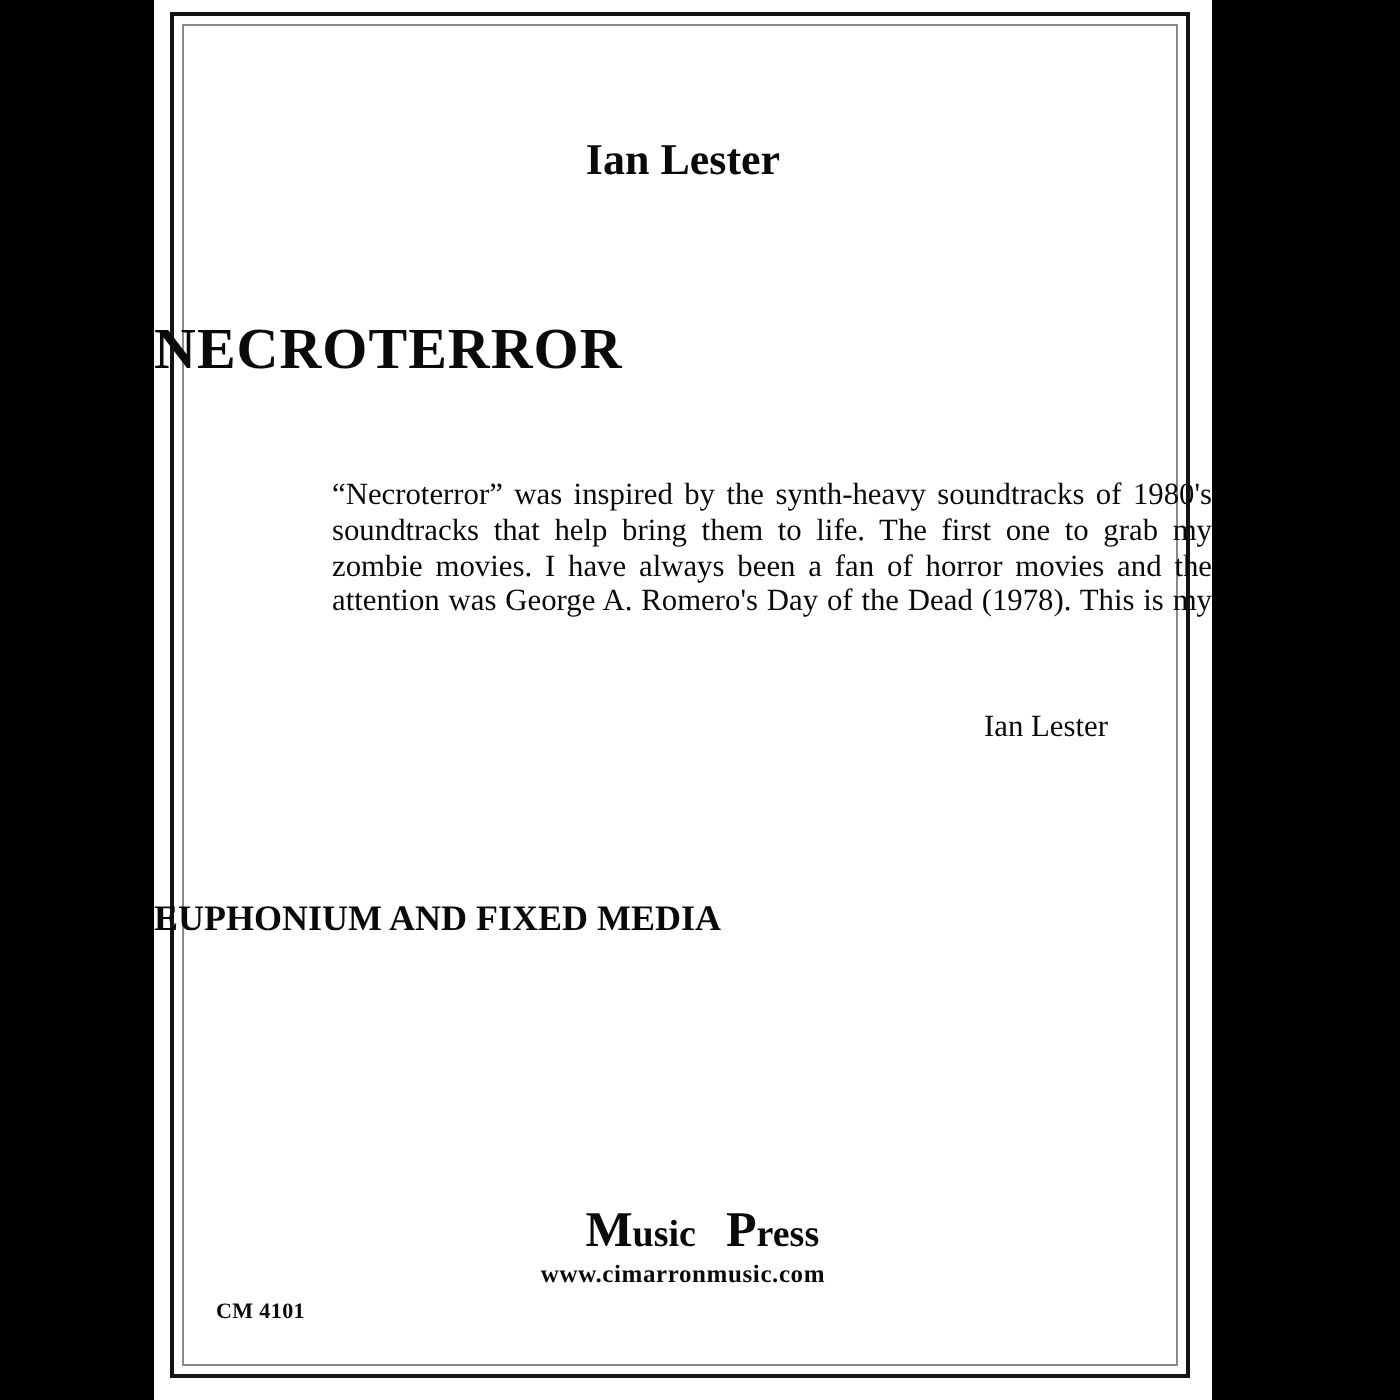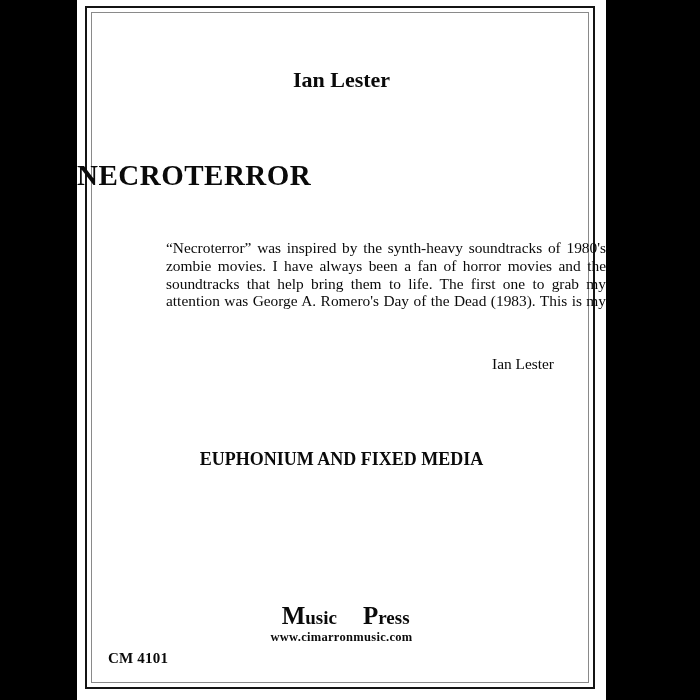--- a/index.html
+++ b/index.html
@@ -61,21 +61,20 @@
   .attribution {
     position: absolute;
     top: 355px; left: 41px;
     width: 436px;
     text-align: right;
     font-size: 15.4px;
   }
   .instrumentation {
     position: absolute;
     top: 449px; left: 0; width: 100%;
-    text-align: center;
     font-weight: bold;
     font-size: 18px;
   }
   .logo {
     position: absolute;
     top: 606px; left: 50%;
     transform: translateX(-50%);
     text-align: center;
     white-space: nowrap;
   }
@@ -94,52 +93,52 @@
     line-height: 1.1;
   }
   .logo-word {
     display: inline-block;
     font-weight: bold;
     font-size: 19px;
   }
   .logo-word::first-letter {
     font-size: 25px;
   }
-  .logo-word + .logo-word { margin-left: 22px; }
+  .logo-word + .logo-word { margin-left: 11px; }
   .logo-url {
     margin-top: 1px;
     font-weight: bold;
     font-size: 12.5px;
     letter-spacing: 0.3px;
     line-height: 1.1;
   }
   .catalog {
     position: absolute;
     top: 650px; left: 31px;
     font-weight: bold;
-    font-size: 15px;
+    font-size: 11px;
     letter-spacing: 0.2px;
   }
 </style>
 </head>
 <body>
 
 <div class="page">
   <div class="border-outer"></div>
   <div class="border-inner"></div>
 
   <div class="composer-top">Ian Lester</div>
 
   <div class="title">NECROTERROR</div>
 
   <div class="note">
     <div class="pline">“Necroterror” was inspired by the synth-heavy soundtracks of 1980's</div>
+    <div class="pline">soundtracks that help bring them to life. The first one to grab my</div>
     <div class="pline">zombie movies. I have always been a fan of horror movies and the</div>
-    <div class="pline">soundtracks that help bring them to life. The first one to grab my</div>
-    <div class="pline">attention was George A. Romero's Day of the Dead (1983). This is my</div>
+    <div class="pline">attention was George A. Romero's Day of the Dead (1978). This is my</div>
   </div>
 
   <div class="attribution">Ian Lester</div>
 
   <div class="instrumentation">EUPHONIUM AND FIXED MEDIA</div>
 
   <div class="logo">
     <div class="logo-press">
       <span class="logo-word">Music</span>
       <span class="logo-word">Press</span>

